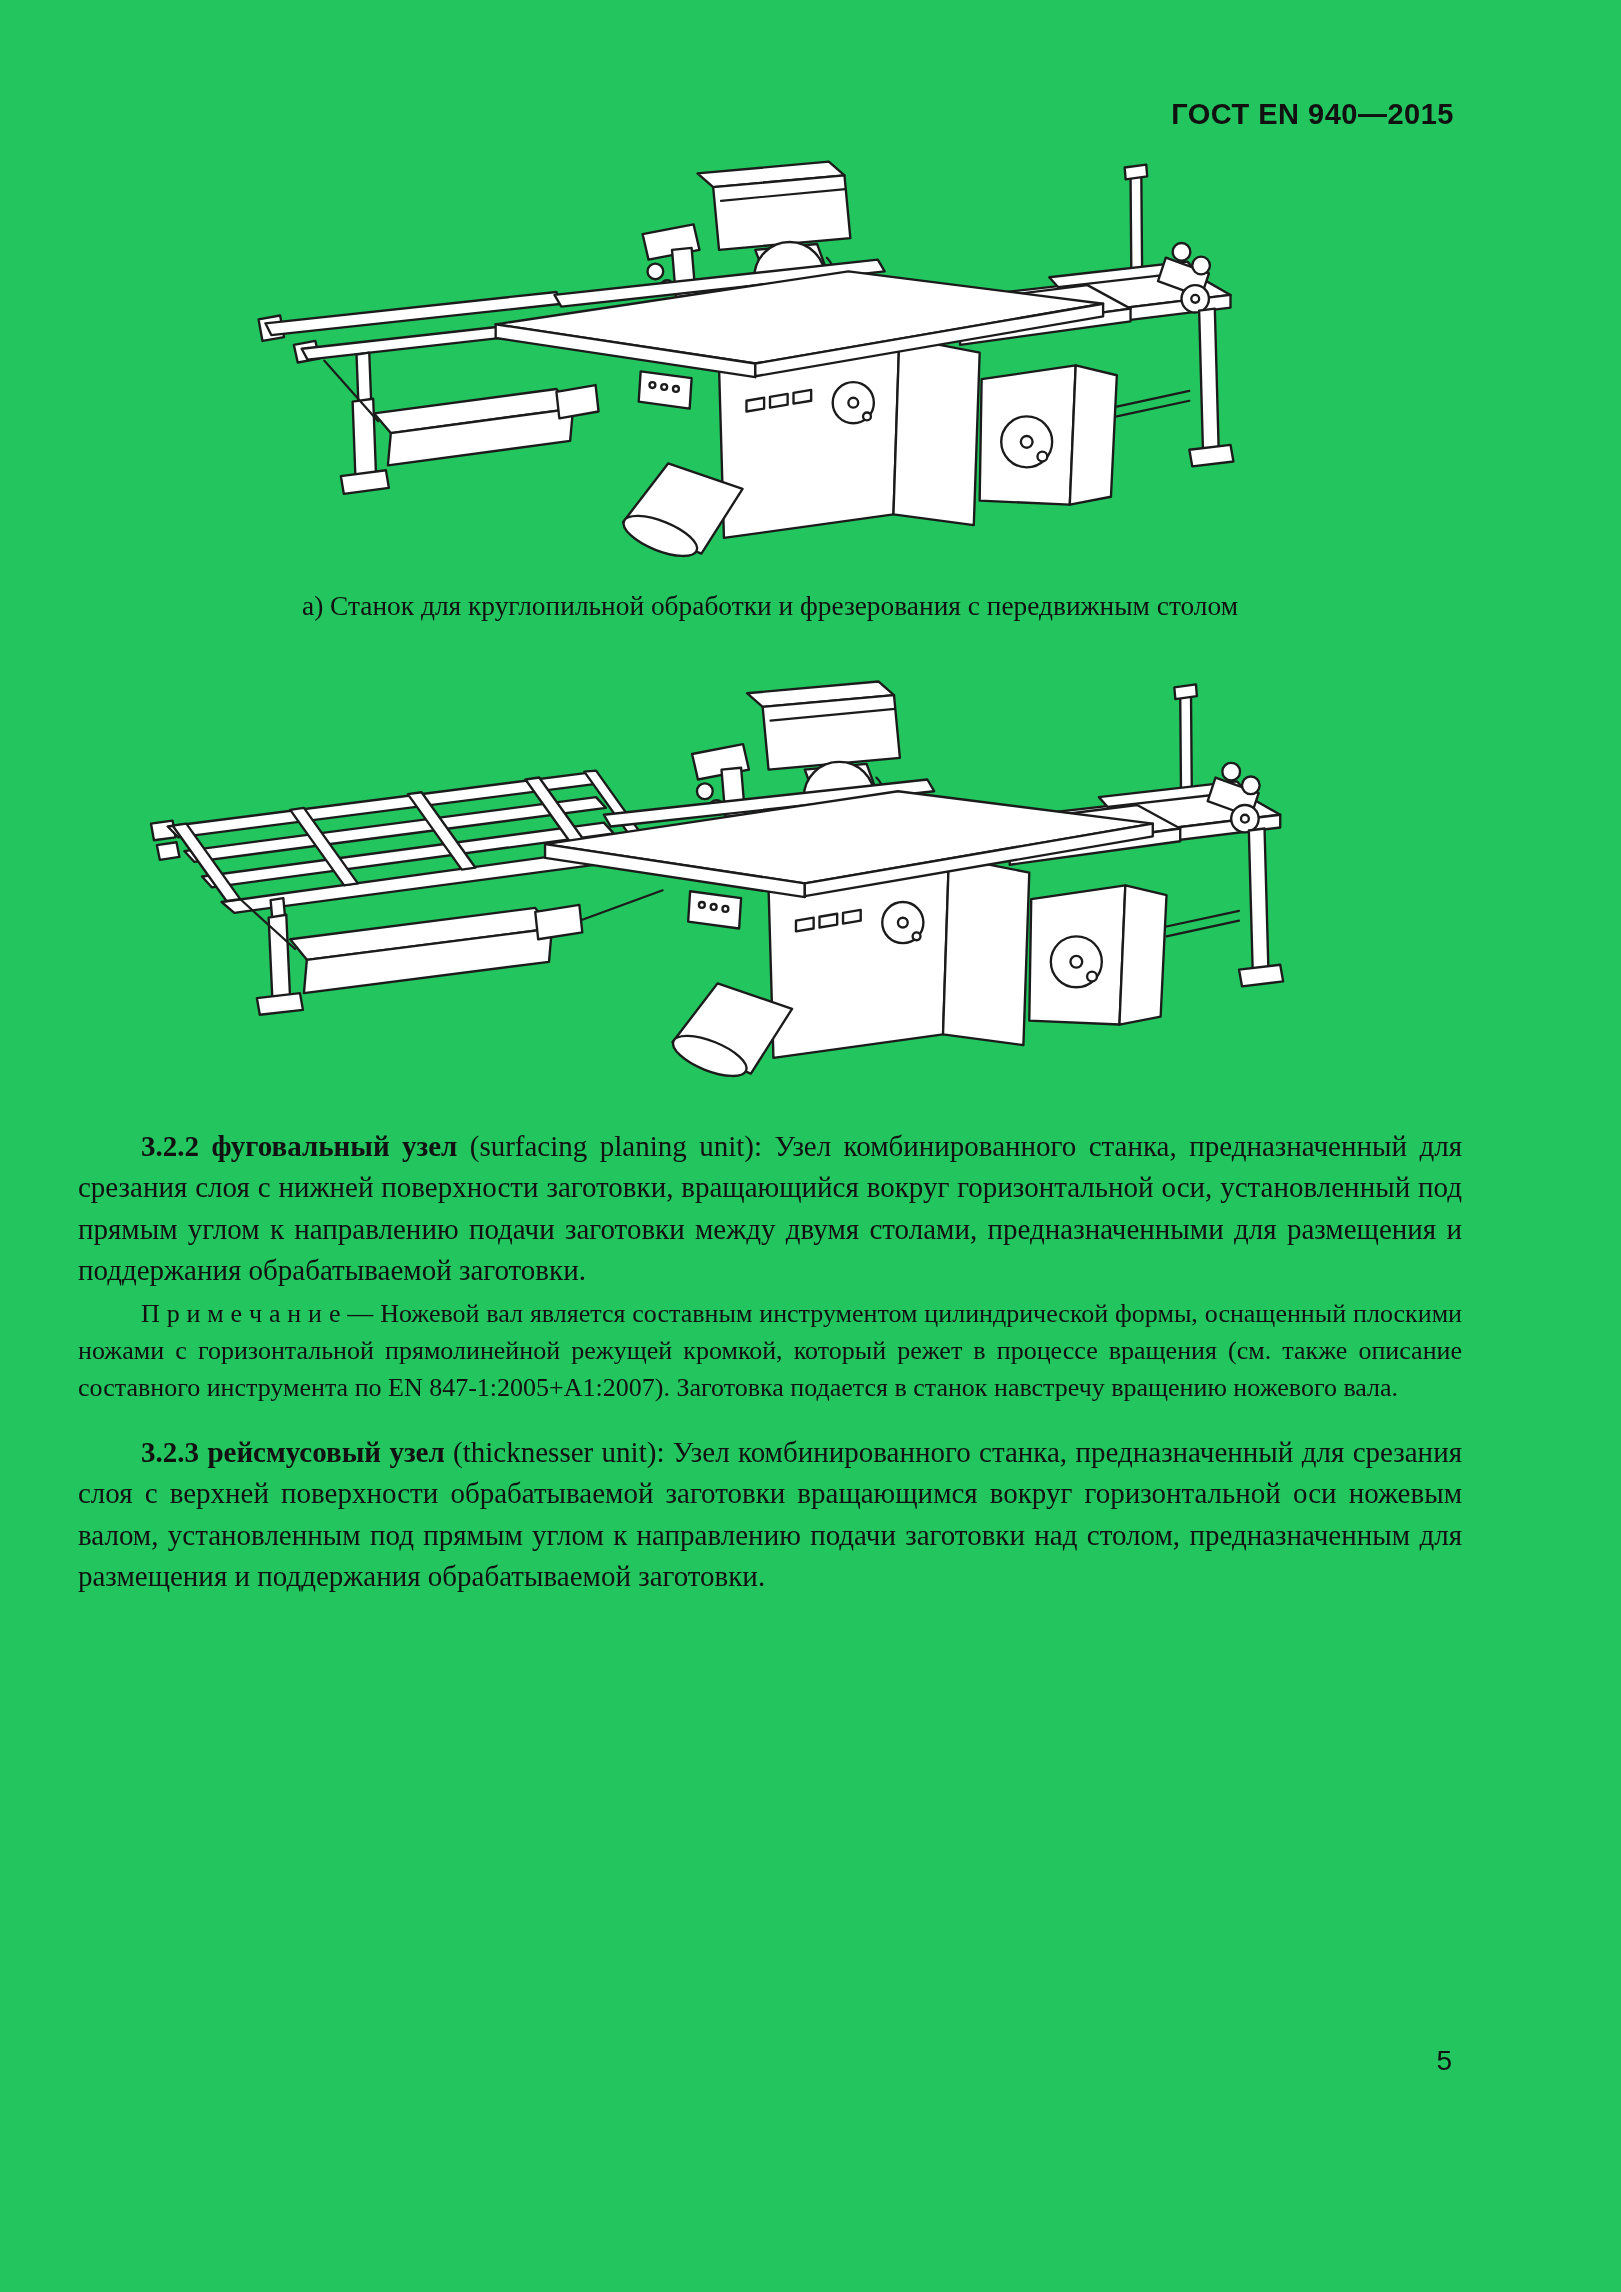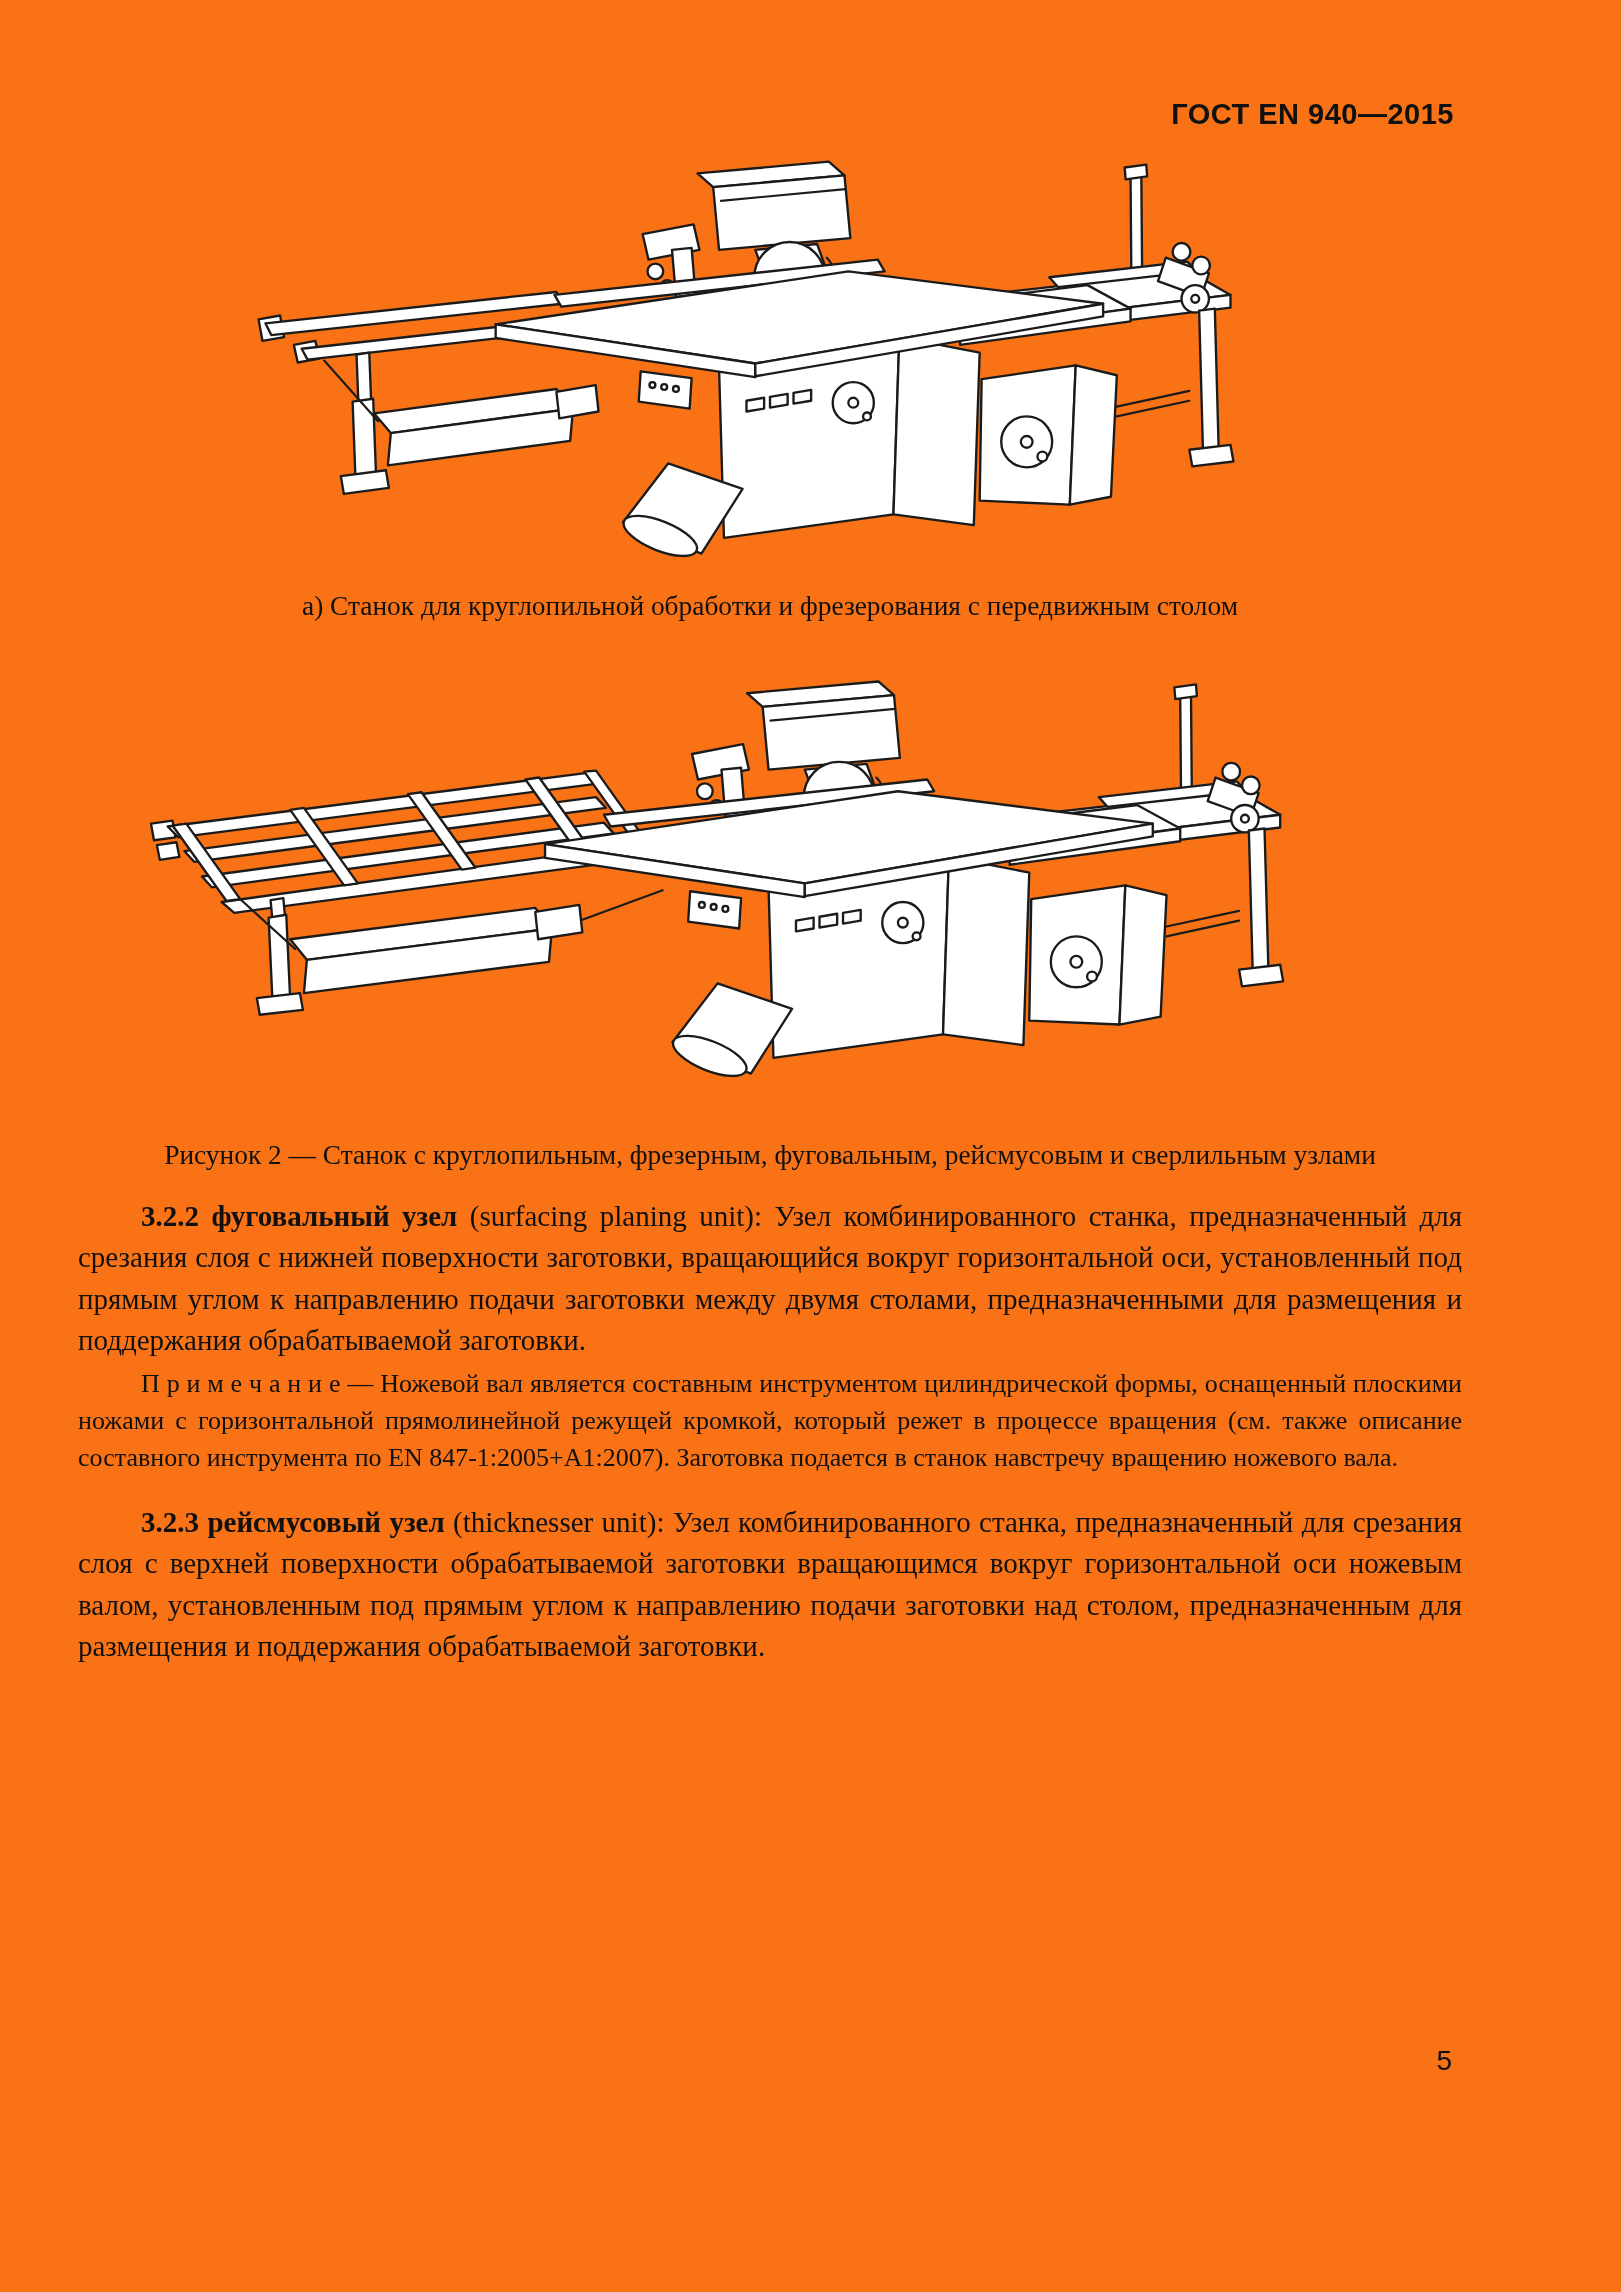--- a/index.html
+++ b/index.html
@@ -1,20 +1,20 @@
 <!DOCTYPE html>
 <html><head>
 <meta charset="utf-8">
 <style>
   html,body{margin:0;padding:0;background:#e8e8e8;}
   .page{
     position:relative;
     width:1621px;height:2293px;
     margin:0 auto;
-    background:#f97316;
+    background:#22c55e;
     font-family:"Liberation Sans",sans-serif;
     color:#111;
     overflow:hidden;
   }
   .doc-header{
     position:absolute;top:98px;right:167px;
     font-size:29px;font-weight:bold;letter-spacing:0.5px;
   }
   .content{
     position:absolute;left:78px;top:145px;width:1384px;font-family:Liberation Serif, serif;
@@ -190,21 +190,20 @@
         <g>
           <polygon points="150,290 400,258 417,279 167,311"></polygon>
           <polygon points="167,311 417,279 414,313 164,345"></polygon>
           <polygon points="400,262 445,255 448,283 403,290"></polygon>
           <line x1="448" y1="270" x2="530" y2="240"></line>
         </g>
         <use href="#machine-core" transform="translate(470,25)"></use>
       </svg>
     </figure>
 
-    <div class="figure-main-caption">Рисунок 2 — Станок с круглопильным, фрезерным, фуговальным, рейсмусовым и сверлильным узлами</div>
 
     <p class="body-p"><b><span>3.2.2</span> <span>фуговальный узел</span></b><span> (surfacing planing unit): Узел комбинированного станка, предназначенный для срезания слоя с нижней поверхности заготовки, вращающийся вокруг горизонтальной оси, установленный под прямым углом к направлению подачи заготовки между двумя столами, предназначенными для размещения и поддержания обрабатываемой заготовки.</span></p>
 
     <p class="note-p"><span class="note-label">П р и м е ч а н и е</span><span> — Ножевой вал является составным инструментом цилиндрической формы, оснащенный плоскими ножами с горизонтальной прямолинейной режущей кромкой, который режет в процессе вращения (см. также описание составного инструмента по EN 847-1:2005+A1:2007). Заготовка подается в станок навстречу вращению ножевого вала.</span></p>
 
     <p class="body-p"><b><span>3.2.3</span> <span>рейсмусовый узел</span></b><span> (thicknesser unit): Узел комбинированного станка, предназначенный для срезания слоя с верхней поверхности обрабатываемой заготовки вращающимся вокруг горизонтальной оси ножевым валом, установленным под прямым углом к направлению подачи заготовки над столом, предназначенным для размещения и поддержания обрабатываемой заготовки.</span></p>
 
   </div>
 
   <div class="page-number">5</div>

